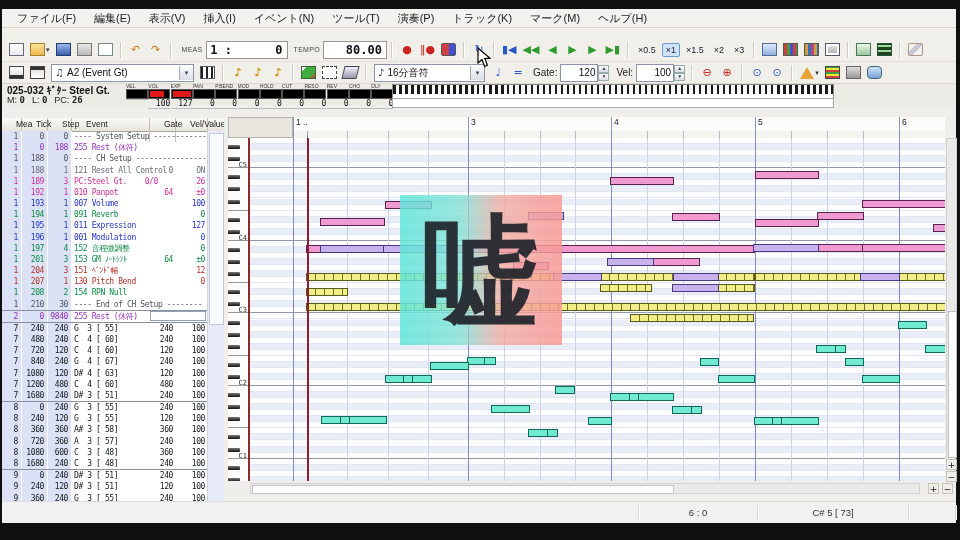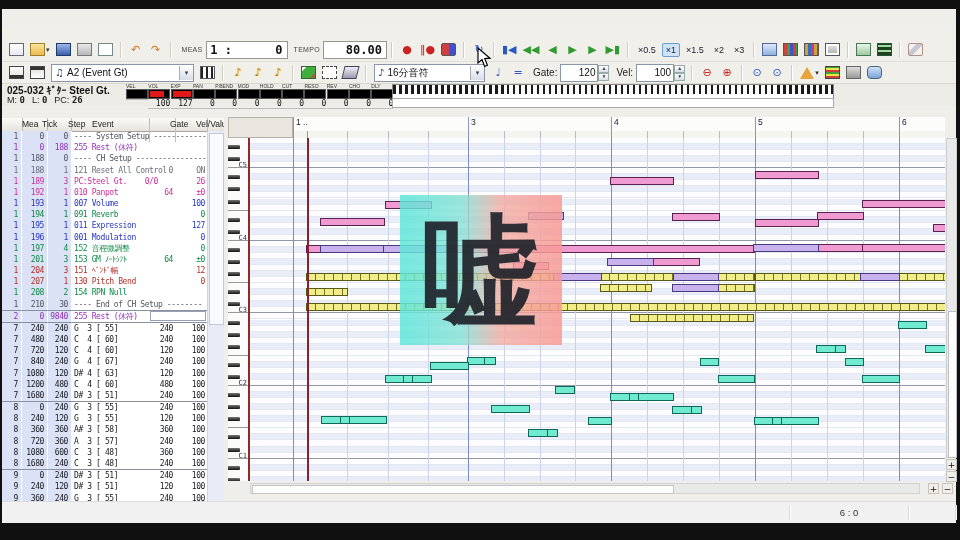--- a/index.html
+++ b/index.html
@@ -78,21 +78,21 @@
     background-image:linear-gradient(0deg,#fff 0 30%,transparent 30%),repeating-linear-gradient(90deg,#1a1a1a 0 2.5px,#fafafa 2.5px 6px);}
   #ministrip{position:absolute;left:390px;top:14px;width:440px;height:8px;background:#fff;border:1px solid #aaa;}
   
   #tabsrow{position:absolute;left:2px;top:106px;width:954px;height:12px;background:#f0eeea;display:flex;
            align-items:center;border-bottom:1px solid #d5d2ca;}
   .tab{font-size:9px;color:#222;padding:0 12px;border-right:1px solid #ccc;height:12px;display:flex;align-items:center;}
   
   #eventpanel{position:absolute;left:2px;top:118px;width:222px;height:383px;background:#fff;border-right:2px solid #c9c5bd;}
   #evheader{position:absolute;left:0;top:0;height:13px;width:222px;background:linear-gradient(#fcfbf8,#e6e3dc);
             border-bottom:1px solid #a8a49c;font-size:8.5px;color:#222;}
-  .hcell{position:absolute;top:0;height:24px;line-height:12px;padding-left:20px;border-right:1px solid #c2beb6;box-sizing:border-box;}
+  .hcell{position:absolute;top:0;height:24px;line-height:12px;padding-left:14px;border-right:1px solid #c2beb6;box-sizing:border-box;}
   #evrows{position:absolute;left:0;top:13px;width:206px;height:370px;overflow:hidden;
           font-family:"DejaVu Sans Mono",monospace;font-size:8px;}
   .erow{position:relative;height:11.18px;white-space:pre;}
   .erow.grp{border-top:1px solid #8890a2;}
   .ec{position:absolute;top:0;height:100%;line-height:11px;overflow:visible;box-sizing:border-box;letter-spacing:-0.4px;}
   .ec.num{text-align:right;background:#dbe2f5;border-right:1px solid #fff;color:#112;}
   .selbox{position:absolute;left:148px;top:0.5px;width:56px;height:10px;background:#fff;border:1px solid #98a0b4;box-sizing:border-box;}
   #evscroll{position:absolute;right:0;top:13px;width:16px;height:370px;background:#e6ebf7;border-left:1px solid #cfd4e2;}
   #evthumb{position:absolute;left:1px;top:2px;width:13px;height:190px;background:#f8fafe;border:1px solid #c0c8da;}
   
@@ -129,20 +129,32 @@
   .scell{height:15px;border-right:1px solid #d8d8d8;box-shadow:1px 0 0 #fff;font-size:9.5px;color:#333;
          display:flex;align-items:center;justify-content:center;white-space:pre;}
   
   #cursor{position:absolute;left:477px;top:47px;z-index:50;}
 </style>
 </head>
 <body>
 
 <div id="stage">
   <div class="win"></div>
+  <div id="menubar">
+      <span class="menu-item">ファイル(F)</span>
+      <span class="menu-item">編集(E)</span>
+      <span class="menu-item">表示(V)</span>
+      <span class="menu-item">挿入(I)</span>
+      <span class="menu-item">イベント(N)</span>
+      <span class="menu-item">ツール(T)</span>
+      <span class="menu-item">演奏(P)</span>
+      <span class="menu-item">トラック(K)</span>
+      <span class="menu-item">マーク(M)</span>
+      <span class="menu-item">ヘルプ(H)</span>
+    </div>
   <div id="toolbar1" class="tbar">
       <button class="tbtn">
         <span class="ic i-doc"></span>
       </button>
       <button class="tbtn">
         <span class="ic i-folder"></span>
         <span class="dd">▾</span>
       </button>
       <button class="tbtn">
         <span class="ic i-save"></span>
@@ -739,19 +751,20 @@
   <div class="zbtn2" id="vzminus" style="left:946px;top:471px;">−</div>
   <div id="hscroll">
       <div id="hthumb"></div>
     </div>
   <div class="zbtn2" id="hzplus" style="left:928px;top:483px;">+</div>
   <div class="zbtn2" id="hzminus" style="left:942px;top:483px;">−</div>
 
   <div id="statusbar">
       <div class="scell" style="flex: 1 1 0%;"></div>
       <div class="scell" style="width: 118px;">6 : 0</div>
+      <div class="scell" style="width: 150px;">C# 5 [ 73]</div>
       <div class="scell" style="width: 46px;"></div>
     </div>
 
   <svg id="cursor" width="15" height="21" viewBox="0 0 15 21">
     <polygon points="1,1 1,16 5,12.6 7.6,19.5 10.4,18.3 7.8,11.6 13,11.2" fill="#ffffff" stroke="#000000" stroke-width="1.2"></polygon>
   </svg>
 </div>
 
 </body></html>

